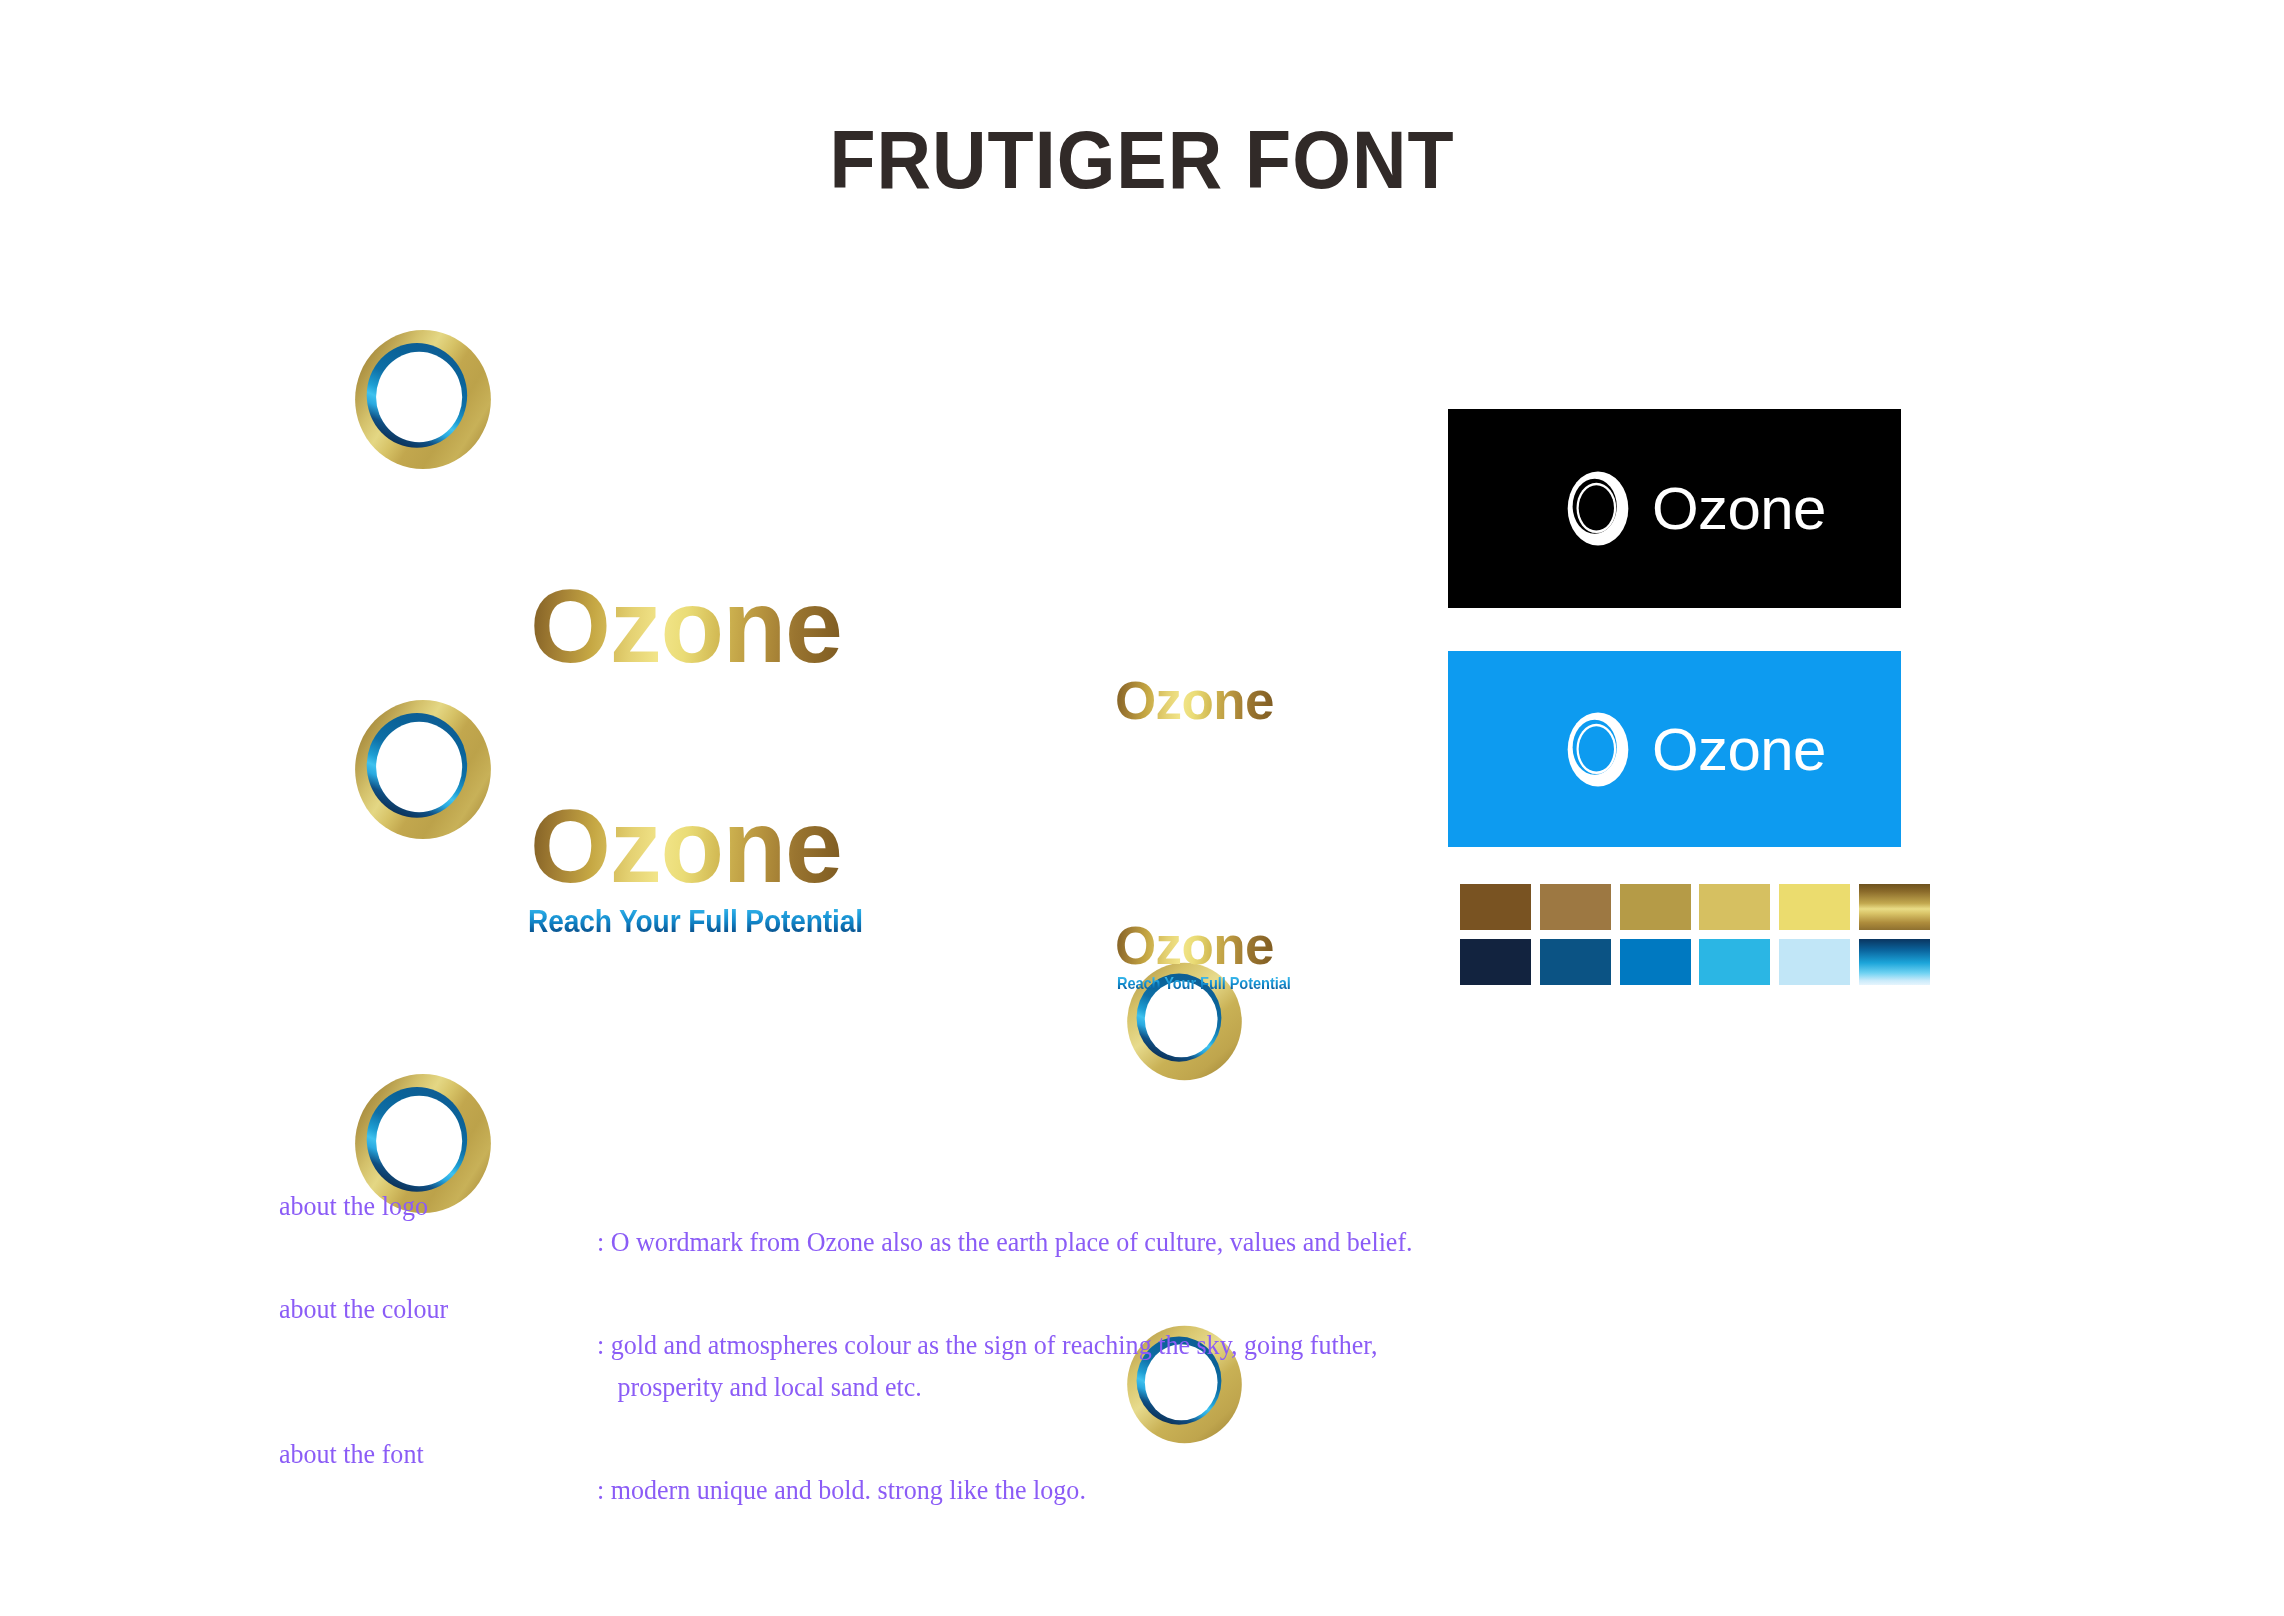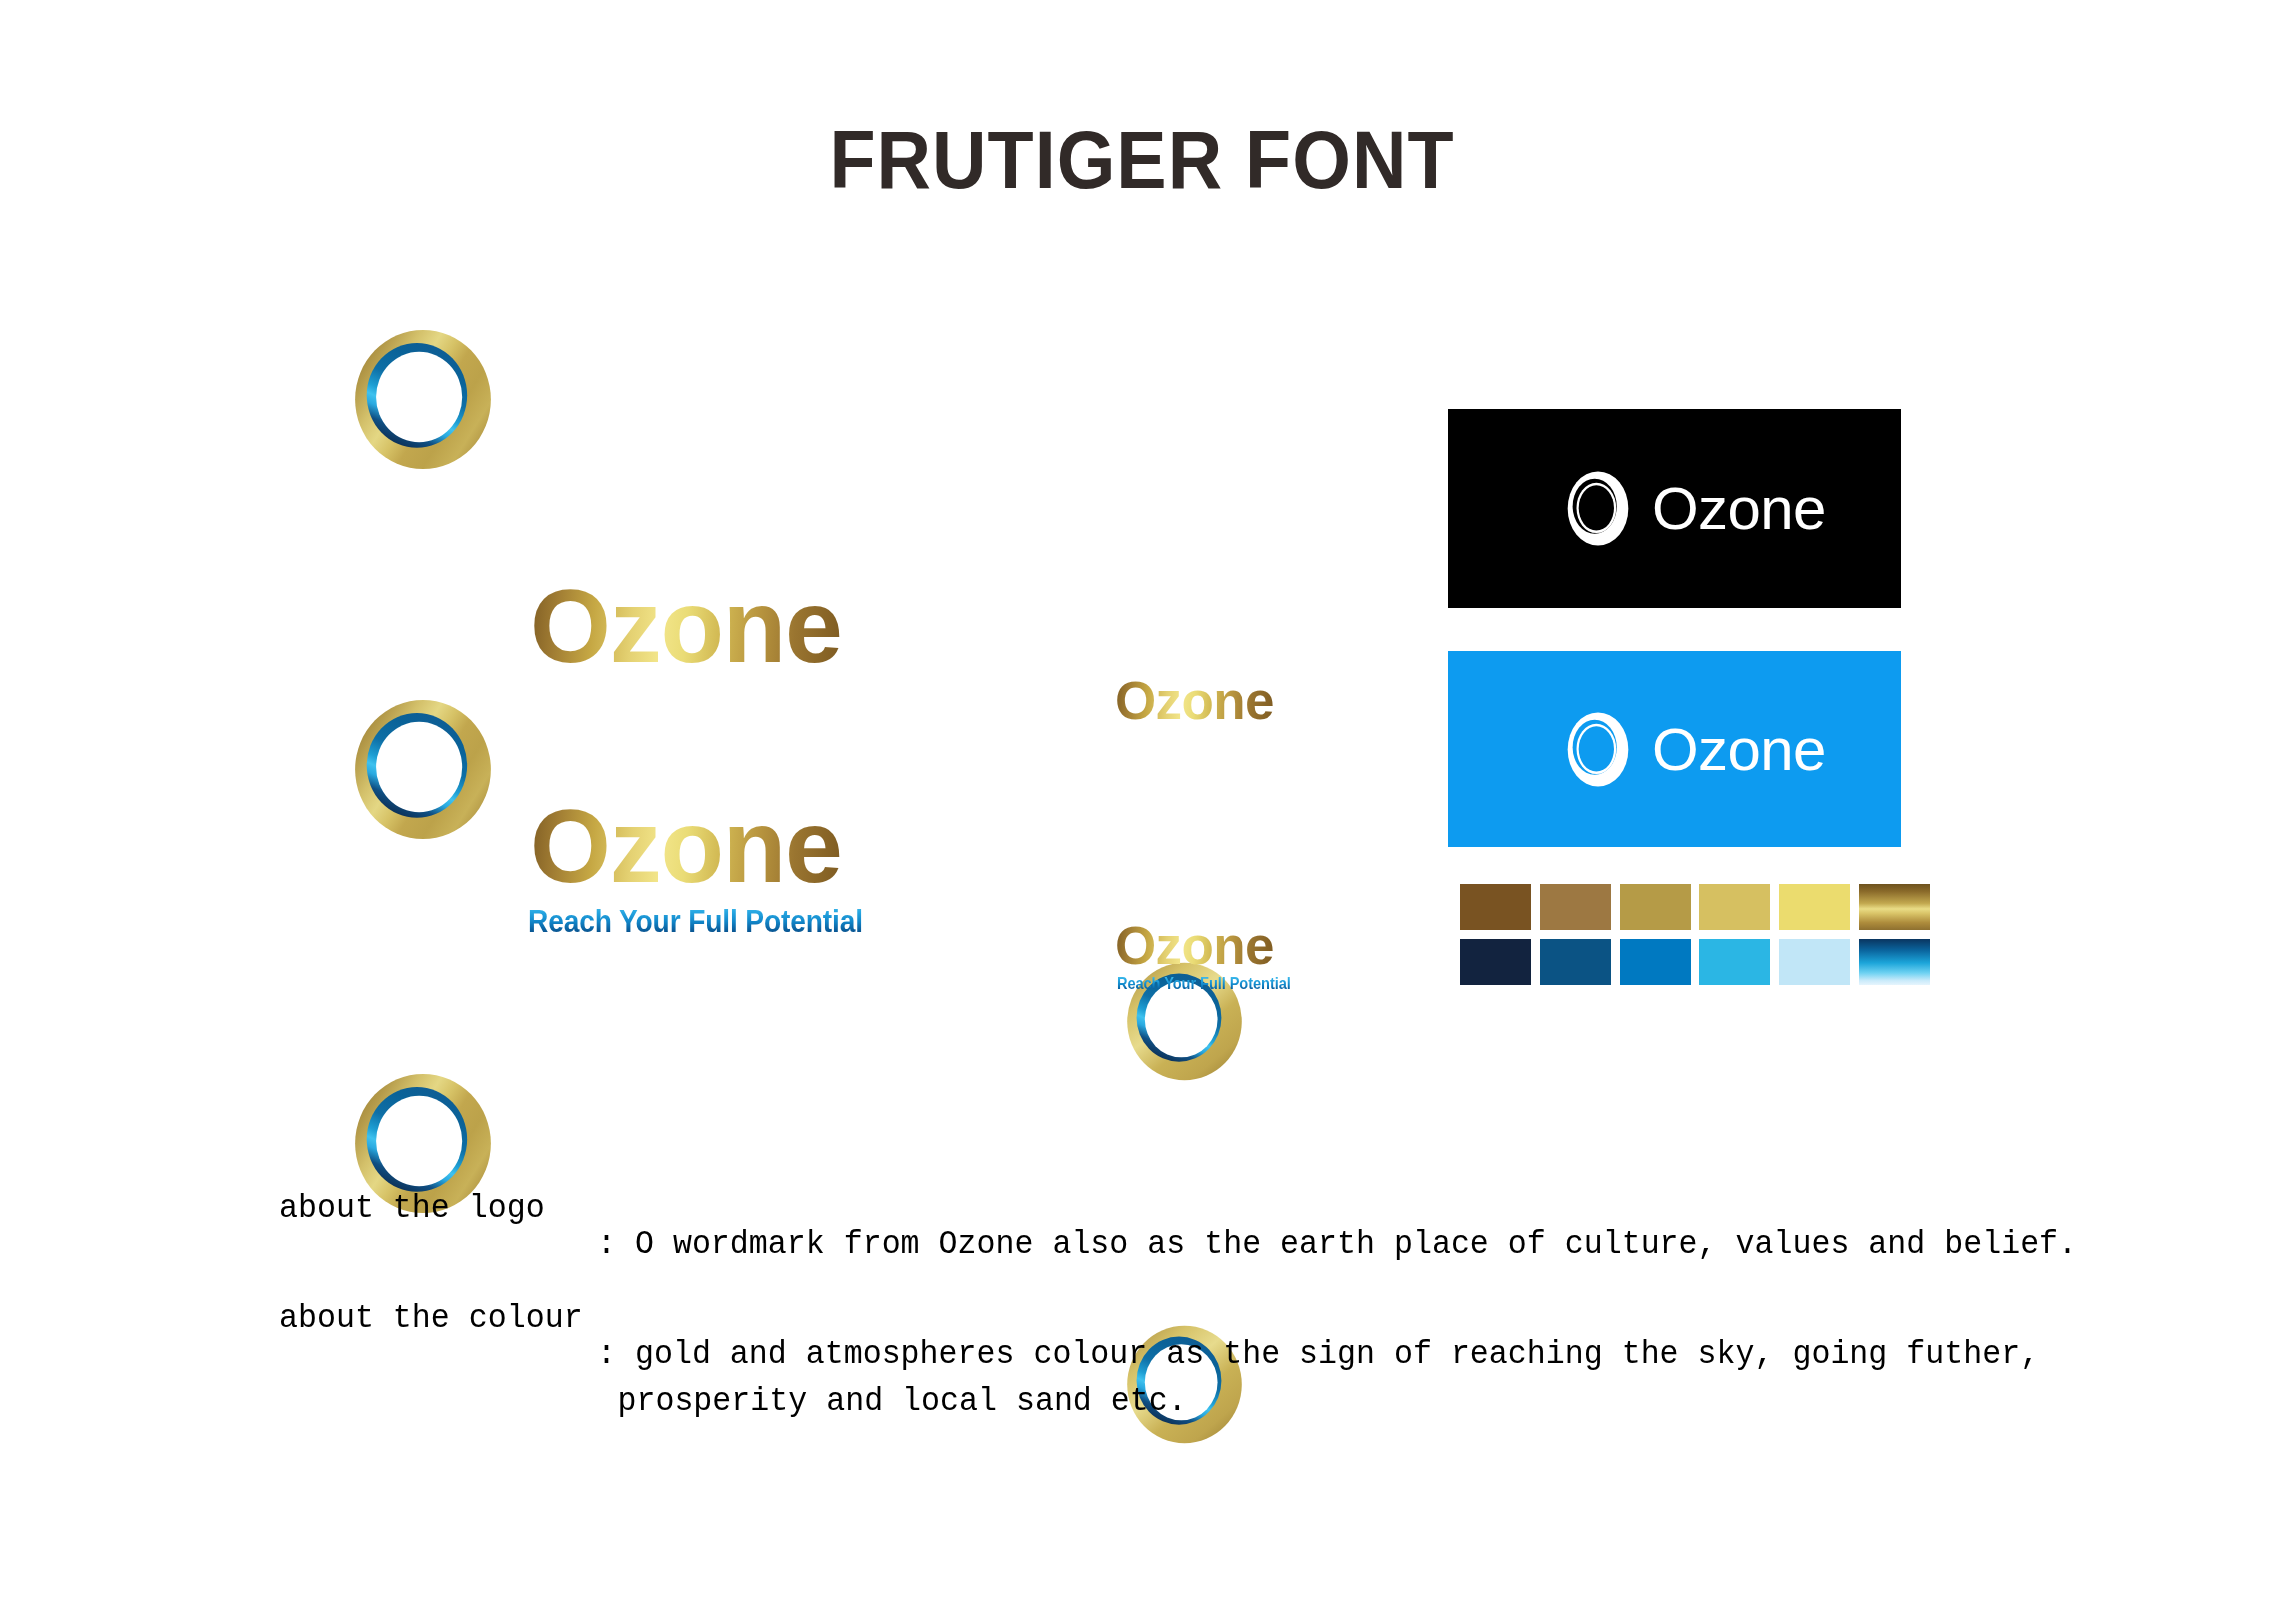--- a/index.html
+++ b/index.html
@@ -108,23 +108,23 @@
     row-gap: 8.8px;
   }
   .swatch { width: 100%; height: 100%; }
 
   
   #notes {
     position: absolute;
     left: 279px;
     top: 1191px;
     width: 1823px;
-    color: #000000;
-    font-family: Liberation Mono, monospace;
-    font-size: 34px;
+    color: #8b5cf6;
+    font-family: Liberation Serif, serif;
+    font-size: 28px;
     line-height: 1.05;
   }
   .note-row {
     display: flex;
     align-items: flex-start;
     margin-bottom: 38px;
   }
   .note-label {
     width: 318px;
     flex: none;
@@ -274,15 +274,21 @@
   </div>
 
   <div class="note-row">
     <div class="note-label">about the colour</div>
     <div class="note-body">
       <div class="note-line">: gold and atmospheres colour as the sign of reaching the sky, going futher,</div>
       <div class="note-line indent">prosperity and local sand etc.</div>
     </div>
   </div>
 
+  <div class="note-row">
+    <div class="note-label">about the font</div>
+    <div class="note-body">
+      <div class="note-line">: modern unique and bold. strong like the logo.</div>
+    </div>
+  </div>
 
 </div>
 
 
 </body></html>

